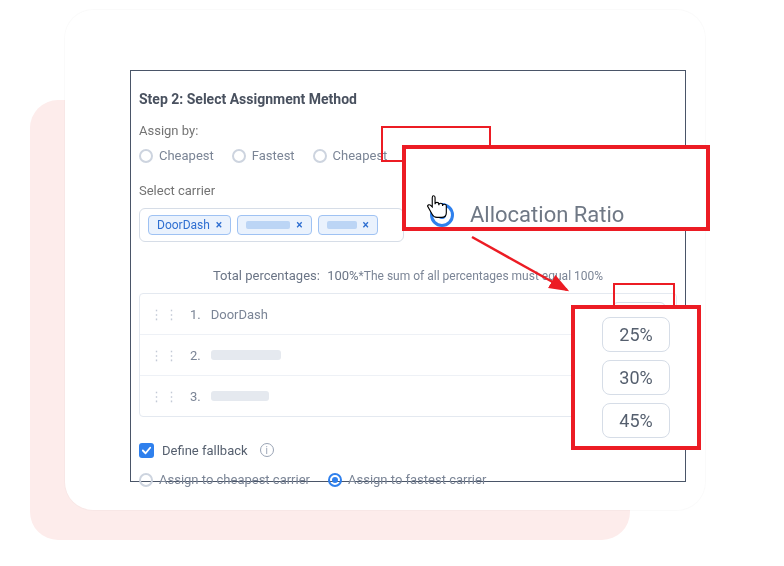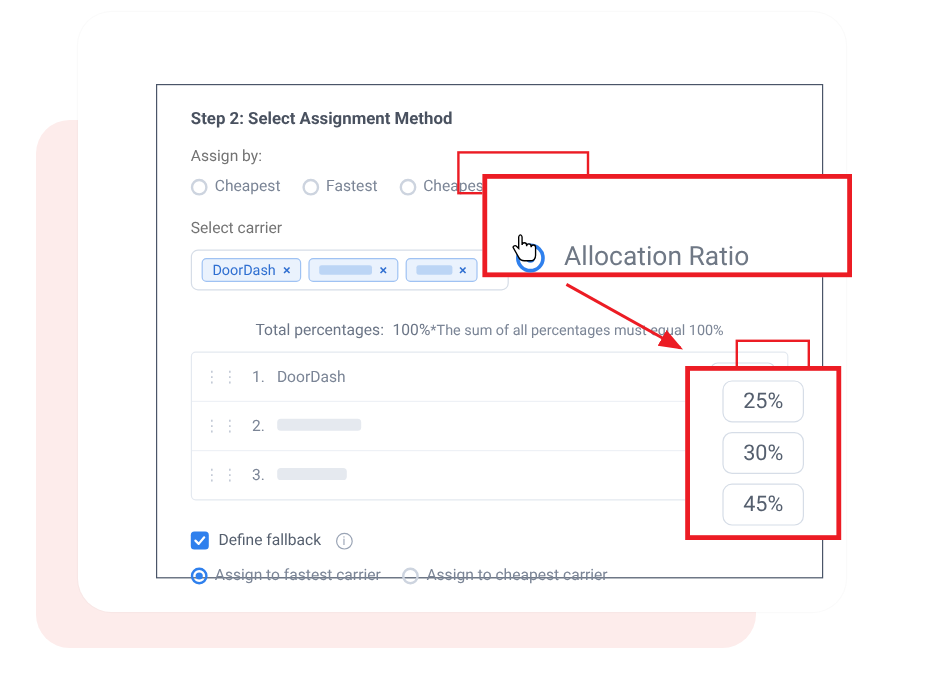--- a/index.html
+++ b/index.html
@@ -36,21 +36,21 @@
   }
   .panel {
     position: absolute;
     left: 130px;
     top: 70px;
     width: 556px;
     height: 412px;
     background: #fff;
     border: 1px solid #4a5568;
     z-index: 2;
-    padding: 20px 28px;
+    padding: 20px 8px;
     color: #555f6e;
     font-size: 13px;
   }
   .step-title {
     font-weight: 700;
     color: #49515f;
     font-size: 14px;
     margin-bottom: 16px;
   }
   .label {
@@ -87,21 +87,21 @@
     display: flex; align-items: center; gap: 10px; padding: 8px 10px; border-bottom: 1px solid #eef1f6; color: #7b8596;
   }
   .list-row:last-child { border-bottom: none; }
   .grip { color: #c3cad6; letter-spacing: 2px; cursor: grab; }
   .rowname { flex: 1; }
   .rowbar { height: 10px; background:#e5e9ef; border-radius:3px; }
   .pct {
     margin-left: auto; border: 1px solid #d6dde7; border-radius: 6px; padding: 4px 10px; font-size: 12px; color:#6b7586; background:#fff; width:54px; text-align:center;
   }
   .fallback { margin-top: 26px; }
-  .checkbox { display:inline-flex; align-items:flex-end; gap:8px; color:#555f6e; margin-bottom:14px; cursor:pointer;}
+  .checkbox { display:inline-flex; align-items:flex-start; gap:8px; color:#555f6e; margin-bottom:14px; cursor:pointer;}
   .checkbox .box {
     width:15px; height:15px; border-radius:3px; background:#2f80ed; display:inline-flex; align-items:center; justify-content:center;
   }
   .checkbox .box svg { width:11px; height:11px; }
   .info-icon {
     display:inline-flex; width:14px; height:14px; border:1px solid #9aa4b5; border-radius:50%; align-items:center; justify-content:center; font-size:10px; color:#9aa4b5; margin-left:4px;
   }
   
   .callout-radio {
     position: absolute;
@@ -226,27 +226,27 @@
     <span class="checkbox">
       <span class="box">
         <svg viewBox="0 0 12 12">
             <path d="M2 6 L5 9 L10 3" stroke="#fff" stroke-width="2" fill="none" stroke-linecap="round" stroke-linejoin="round"></path>
           </svg>
       </span>
       <span>Define fallback</span>
       <span class="info-icon">i</span>
     </span>
     <div class="radio-row">
+      <span class="radio">
+        <span class="dot"></span>
+        <span>Assign to cheapest carrier</span>
+      </span>
       <span class="radio checked">
         <span class="dot"></span>
         <span>Assign to fastest carrier</span>
-      </span>
-      <span class="radio">
-        <span class="dot"></span>
-        <span>Assign to cheapest carrier</span>
       </span>
     </div>
   </div>
 </div>
 
 <div class="red-small-1"></div>
 <div class="red-small-2"></div>
 
 <div class="callout-radio">
   <span class="big-dot"></span>

